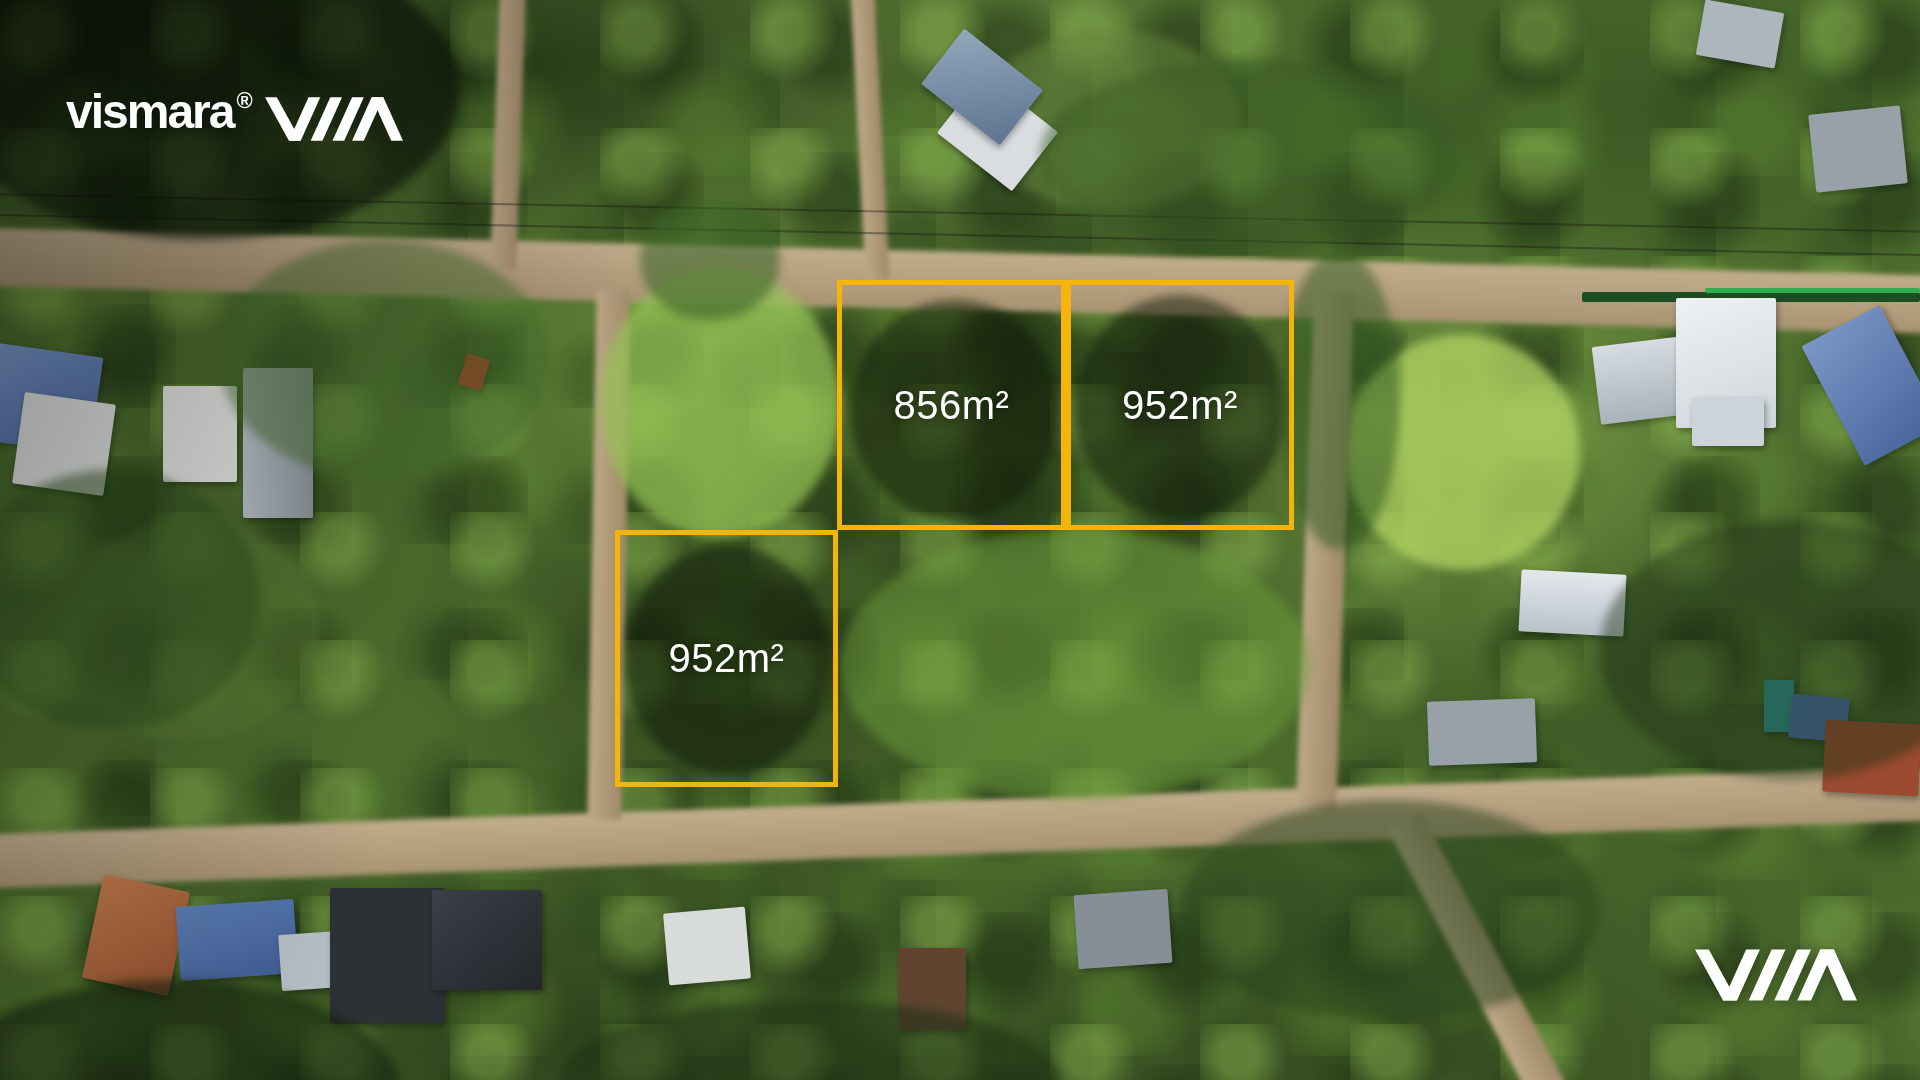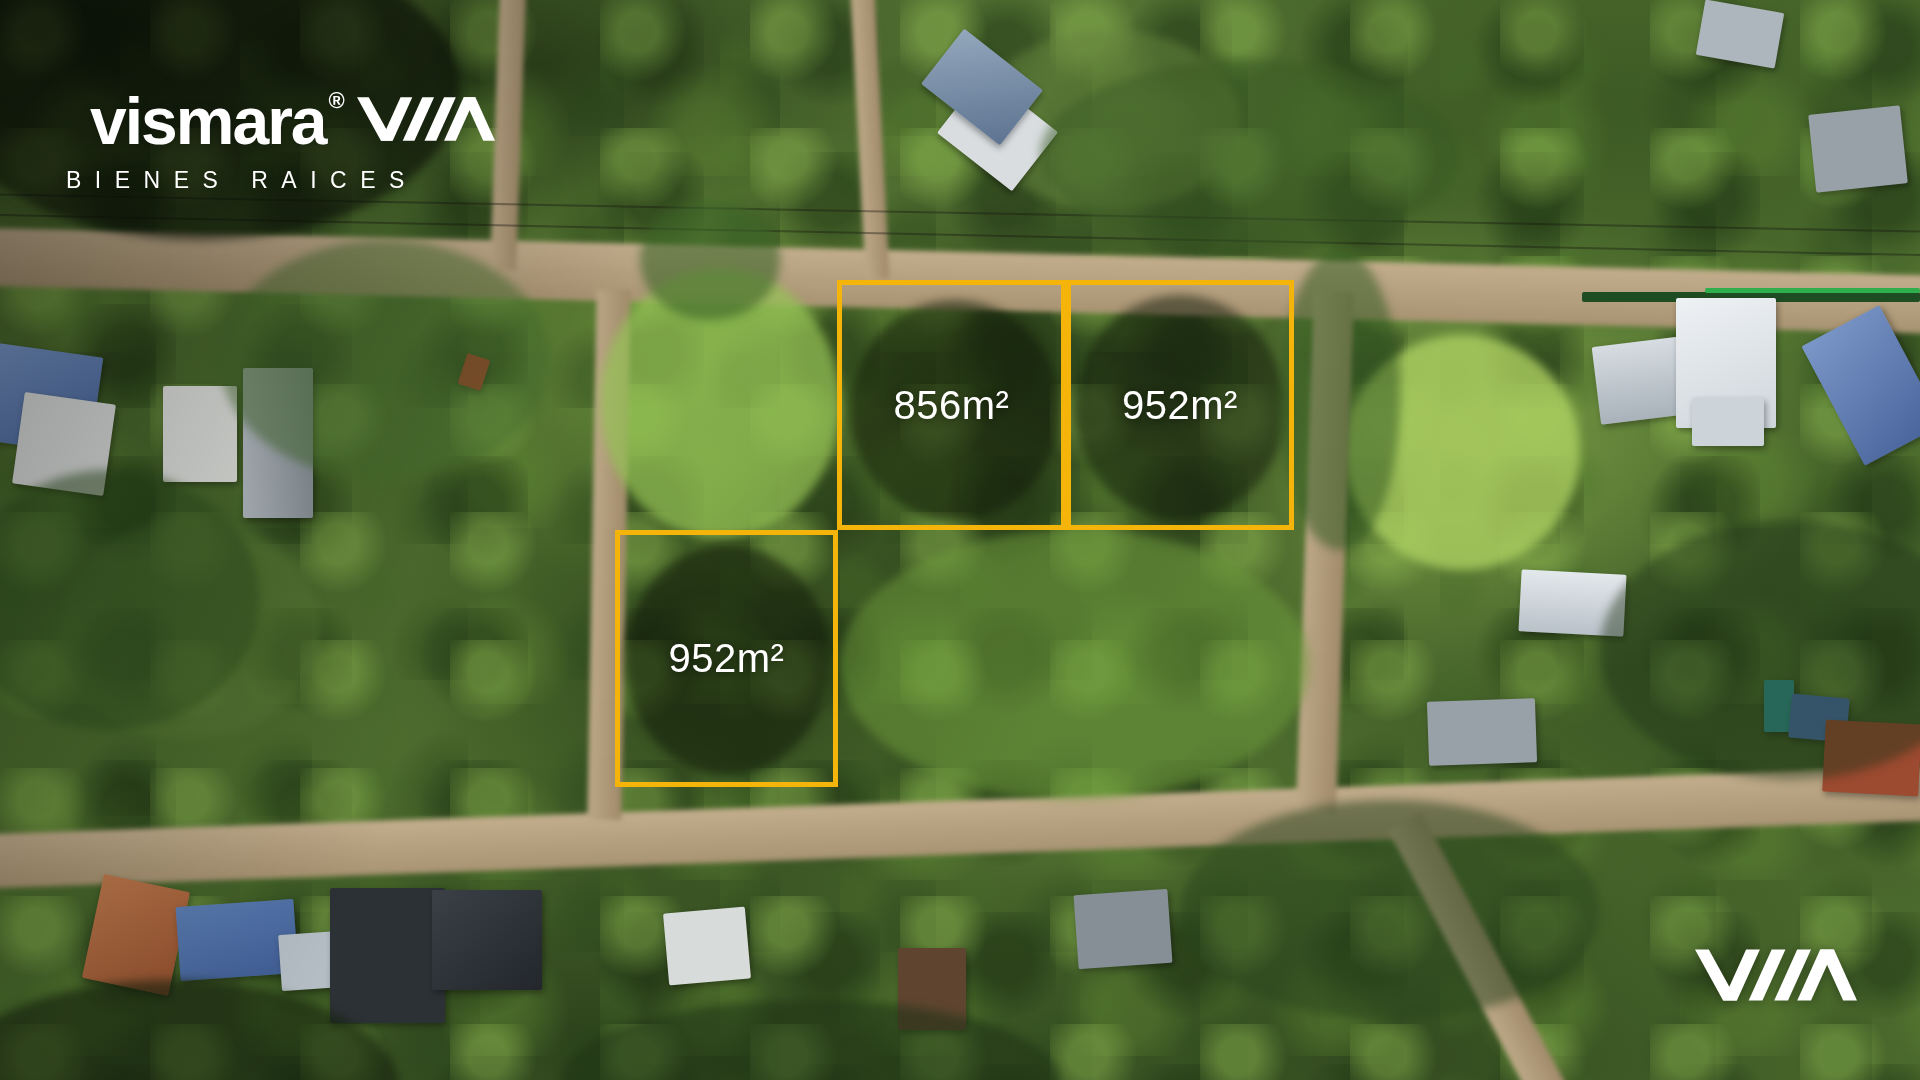--- a/index.html
+++ b/index.html
@@ -45,21 +45,21 @@
   
   .lot{position:absolute;border:5px solid var(--lot-border,#F5B40A);
        display:flex;align-items:center;justify-content:center;box-sizing:border-box;text-align:right;}
   .lot-label{color:#fff;font-size:40px;font-weight:400;letter-spacing:.5px;
              text-shadow:0 1px 8px rgba(0,0,0,.5);}
 
   
   .brand{position:absolute;left:66px;top:88px;color:#fff;
          text-shadow:0 1px 10px rgba(0,0,0,.30);}
   .brand-row{display:flex;align-items:flex-start;}
-  .wordmark{font-size:66px;font-weight:700;letter-spacing:-2px;line-height:1;margin-left:24px;}
+  .wordmark{font-size:48px;font-weight:700;letter-spacing:-2px;line-height:1;}
   .reg{font-size:22px;font-weight:700;margin:2px 2px 0 3px;line-height:1;}
   .brand-mark{width:138px;height:46px;margin:8px 0 0 10px;color:#fff;}
   .tagline{margin-top:13px;font-size:23px;font-weight:400;letter-spacing:13.5px;white-space:nowrap;}
   .watermark{position:absolute;left:1695px;top:948px;width:162px;height:54px;color:#fff;
              filter:drop-shadow(0 1px 6px rgba(0,0,0,.35));}
   svg{display:block;width:100%;height:100%;}
 </style>
 </head>
 <body>
 
@@ -150,21 +150,20 @@
             <polygon points="0,0 27,0 82,100 55,100"></polygon>
             <polygon points="100,0 127,0 82,100 55,100"></polygon>
             <polygon points="150,0 177,0 132,100 105,100"></polygon>
             <polygon points="200,0 227,0 182,100 155,100"></polygon>
             <polygon points="245,0 272,0 227,100 200,100"></polygon>
             <polygon points="245,0 272,0 317,100 290,100"></polygon>
           </g>
         </svg>
       </span>
     </div>
-    <div class="tagline">BIENES RAICES</div>
   </div>
 
   <div class="watermark">
     <svg viewBox="0 0 317 100" role="img" aria-label="VIA">
       <g fill="currentColor">
         <polygon points="0,0 27,0 82,100 55,100"></polygon>
         <polygon points="100,0 127,0 82,100 55,100"></polygon>
         <polygon points="150,0 177,0 132,100 105,100"></polygon>
         <polygon points="200,0 227,0 182,100 155,100"></polygon>
         <polygon points="245,0 272,0 227,100 200,100"></polygon>

